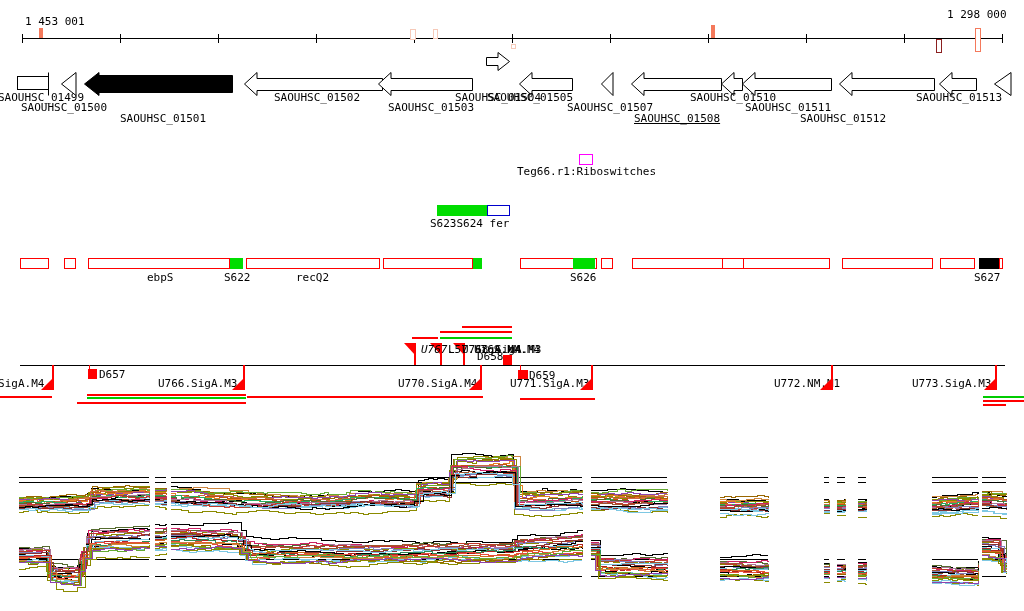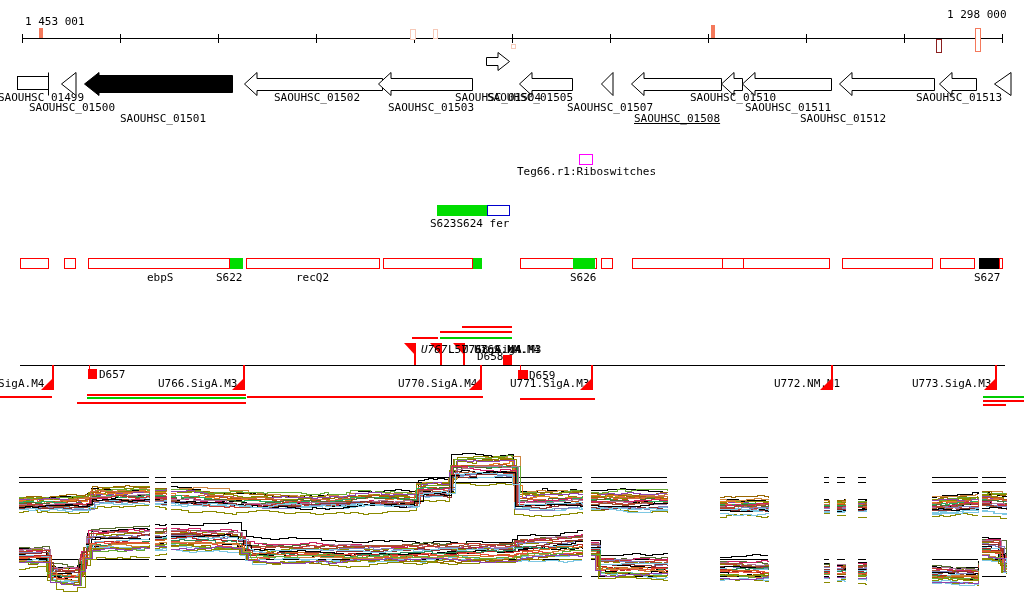--- a/index.html
+++ b/index.html
@@ -39,21 +39,21 @@
     </div>
   <div id="gene-layer">
       <svg width="34" height="26" style="left: 17px; top: 72px;">
         <rect x="0.5" y="4.5" width="31" height="13" fill="#fff" stroke="#000"></rect>
         <line x1="31.5" y1="0.5" x2="31.5" y2="23.5" stroke="#000"></line>
       </svg>
       <div class="lbl" style="left: -2px; top: 92px;">SAOUHSC_01499</div>
       <svg width="17" height="26" style="left: 61px; top: 72px;">
         <polygon points="15,0.5 0.5,12 15,23.5" fill="#fff" stroke="#000"></polygon>
       </svg>
-      <div class="lbl" style="left: 29px; top: 102px; text-align: right;">SAOUHSC_01500</div>
+      <div class="lbl" style="left: 21px; top: 102px; text-align: right;">SAOUHSC_01500</div>
       <svg width="150" height="26" style="left: 84px; top: 72px;">
         <polygon points="148.5,3.5 15,3.5 15,0.5 0.5,12 15,23.5 15,20.5 148.5,20.5" fill="#000" stroke="#000"></polygon>
       </svg>
       <div class="lbl" style="left: 120px; top: 113px;">SAOUHSC_01501</div>
       <svg width="140" height="26" style="left: 244px; top: 72px;">
         <polygon points="138.5,6.5 13,6.5 13,0.5 0.5,12 13,23.5 13,18.5 138.5,18.5" fill="#fff" stroke="#000"></polygon>
       </svg>
       <div class="lbl" style="left: 274px; top: 92px;">SAOUHSC_01502</div>
       <svg width="96" height="26" style="left: 378px; top: 72px;">
         <polygon points="94.5,6.5 13,6.5 13,0.5 0.5,12 13,23.5 13,18.5 94.5,18.5" fill="#fff" stroke="#000"></polygon>
@@ -116,21 +116,21 @@
       <div class="abs" style="left: 722px; top: 258px; width: 1px; height: 11px; background: rgb(255, 0, 0);"></div>
       <div class="abs" style="left: 743px; top: 258px; width: 1px; height: 11px; background: rgb(255, 0, 0);"></div>
       <div class="abs" style="left: 842px; top: 258px; width: 89px; height: 9px; background: rgb(255, 255, 255); border: 1px solid rgb(255, 0, 0);"></div>
       <div class="abs" style="left: 940px; top: 258px; width: 33px; height: 9px; background: rgb(255, 255, 255); border: 1px solid rgb(255, 0, 0);"></div>
       <div class="abs" style="left: 230px; top: 258px; width: 13px; height: 11px; background: rgb(0, 221, 0);"></div>
       <div class="abs" style="left: 473px; top: 258px; width: 9px; height: 11px; background: rgb(0, 221, 0);"></div>
       <div class="abs" style="left: 573px; top: 258px; width: 22px; height: 11px; background: rgb(0, 221, 0);"></div>
       <div class="abs" style="left: 979px; top: 258px; width: 20px; height: 11px; background: rgb(0, 0, 0);"></div>
       <div class="abs" style="left: 999px; top: 258px; width: 2px; height: 9px; background: rgb(255, 255, 255); border: 1px solid rgb(255, 0, 0);"></div>
       <div class="lbl" style="left: 147px; top: 272px;">ebpS</div>
-      <div class="lbl" style="left: 216px; top: 272px;">S622</div>
+      <div class="lbl" style="left: 224px; top: 272px;">S622</div>
       <div class="lbl" style="left: 296px; top: 272px;">recQ2</div>
       <div class="lbl" style="left: 570px; top: 272px;">S626</div>
       <div class="lbl" style="left: 974px; top: 272px;">S627</div>
     </div>
   <div id="tss-layer">
       <div class="abs" style="left: 20px; top: 365px; width: 985px; height: 1px; background: rgb(0, 0, 0);"></div>
       <div class="abs" style="left: 462px; top: 326px; width: 50px; height: 2px; background: rgb(255, 0, 0);"></div>
       <div class="abs" style="left: 440px; top: 331px; width: 72px; height: 2px; background: rgb(255, 0, 0);"></div>
       <div class="abs" style="left: 412px; top: 337px; width: 26px; height: 2px; background: rgb(255, 0, 0);"></div>
       <div class="abs" style="left: 440px; top: 337px; width: 72px; height: 2px; background: rgb(0, 204, 0);"></div>

